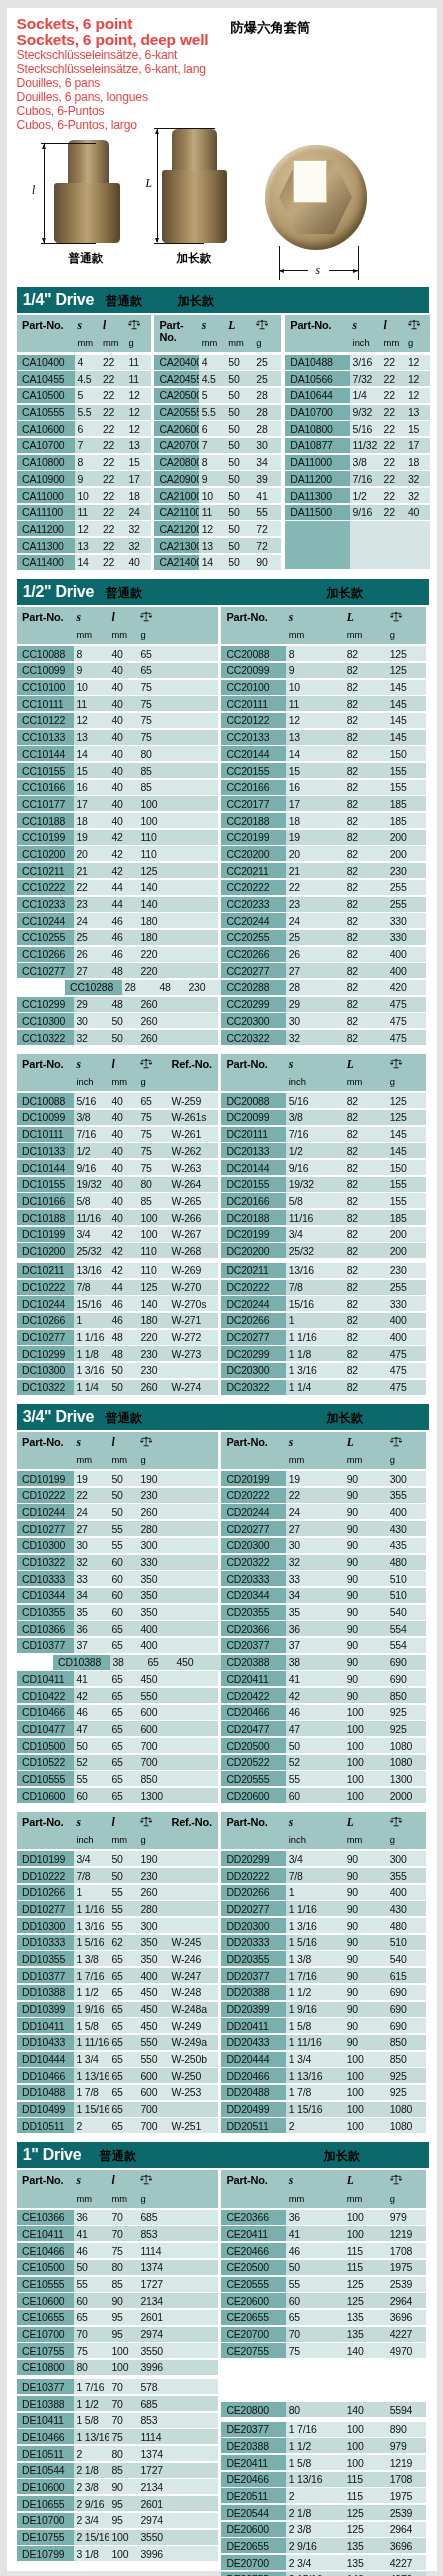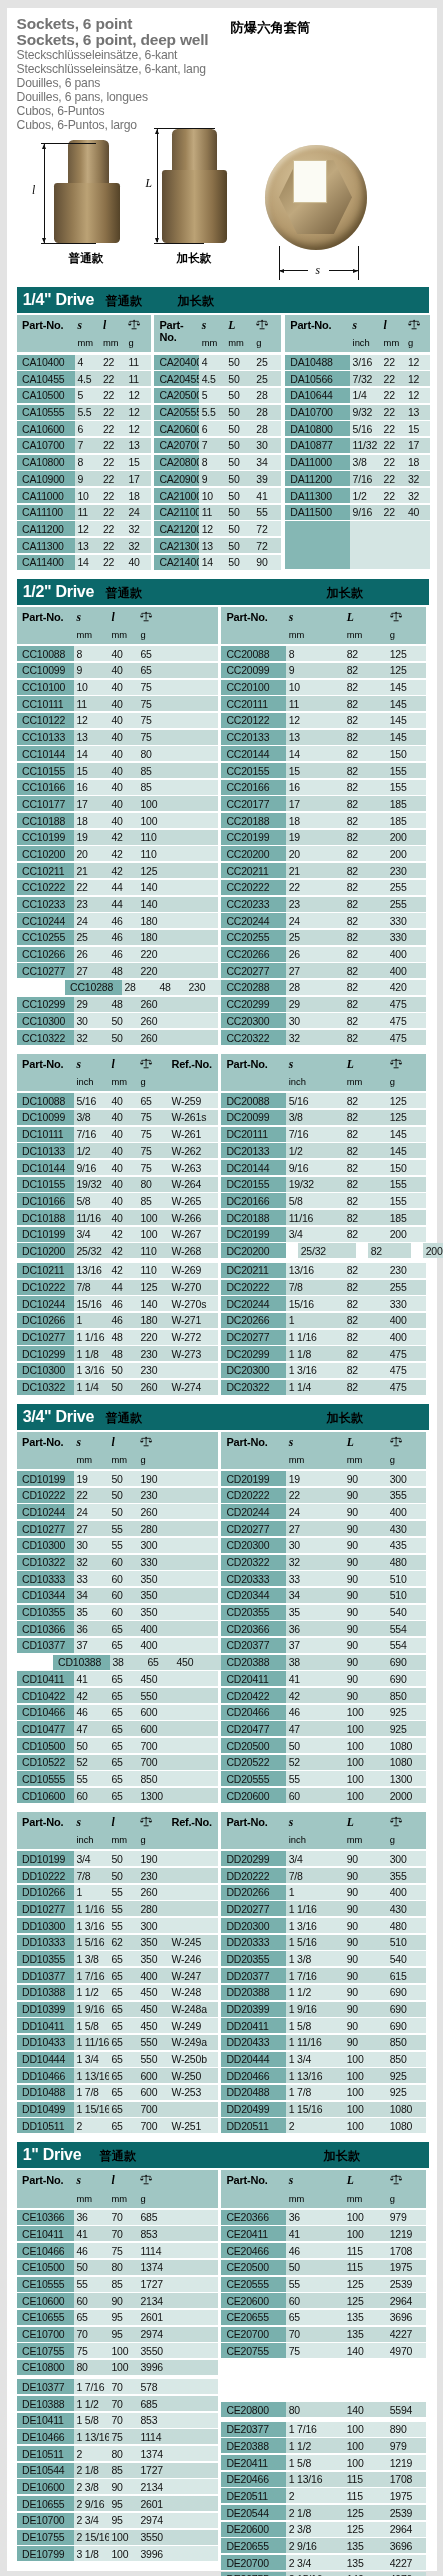--- a/index.html
+++ b/index.html
@@ -3,21 +3,21 @@
 <meta charset="utf-8">
 <style>
   html,body{margin:0;padding:0;}
   body{font-family:"Liberation Sans",sans-serif;background:#d9d9d9;}
   .page{position:relative;width:443px;height:2576px;background:#e3e3e3;overflow:hidden;}
   .content{position:absolute;left:6.6px;top:7.8px;width:430px;height:2563px;background:#ffffff;}
 
   
   .tophead{position:relative;height:272px;}
   .titles{padding:7.8px 0 0 10px;}
-  .tl{color:#737373;letter-spacing:-0.2px;}
+  .tl{color:#ef4444;letter-spacing:-0.2px;}
   .tl.b{font-weight:bold;font-size:15.5px;line-height:16px;}
   .tl.r{font-size:12.2px;line-height:14px;}
   .cn-title{position:absolute;left:224px;top:11px;font-size:13.3px;font-weight:bold;color:#000;}
 
   .bronze-top{position:absolute;border-radius:5.5px 5.5px 3.3px 3.3px;
     background:linear-gradient(90deg,#6d5a3e,#9c8258 30%,#c0a87e 48%,#8f7751 78%,#5e4c33);}
   .bronze-body{position:absolute;border-radius:3.3px 3.3px 4.4px 4.4px;
     background:linear-gradient(90deg,#5f4d34,#947b53 28%,#bba275 50%,#8a7049 78%,#544328);}
   .endview{position:absolute;left:258px;top:137px;width:102px;height:105px;border-radius:50%;
     background:radial-gradient(circle at 40% 35%,#d8c49c,#b49a6e 55%,#7c653f 95%);
@@ -1031,21 +1031,21 @@
                 <div class="tc">11/16</div>
                 <div class="tc">82</div>
                 <div class="tc">185</div>
               </div>
               <div class="trow odd" style="grid-template-columns: 65px 58px 43px 39px;">
                 <div class="tc pc">DC20199</div>
                 <div class="tc">3/4</div>
                 <div class="tc">82</div>
                 <div class="tc">200</div>
               </div>
-              <div class="trow even" style="grid-template-columns: 65px 58px 43px 39px; gap: 12px;">
+              <div class="trow even" style="grid-template-columns: 65px 58px 43px 39px;">
                 <div class="tc pc">DC20200</div>
                 <div class="tc">25/32</div>
                 <div class="tc">82</div>
                 <div class="tc">200</div>
               </div>
               <div class="trow odd gap" style="grid-template-columns: 65px 58px 43px 39px;">
                 <div class="tc pc">DC20211</div>
                 <div class="tc">13/16</div>
                 <div class="tc">82</div>
                 <div class="tc">230</div>

